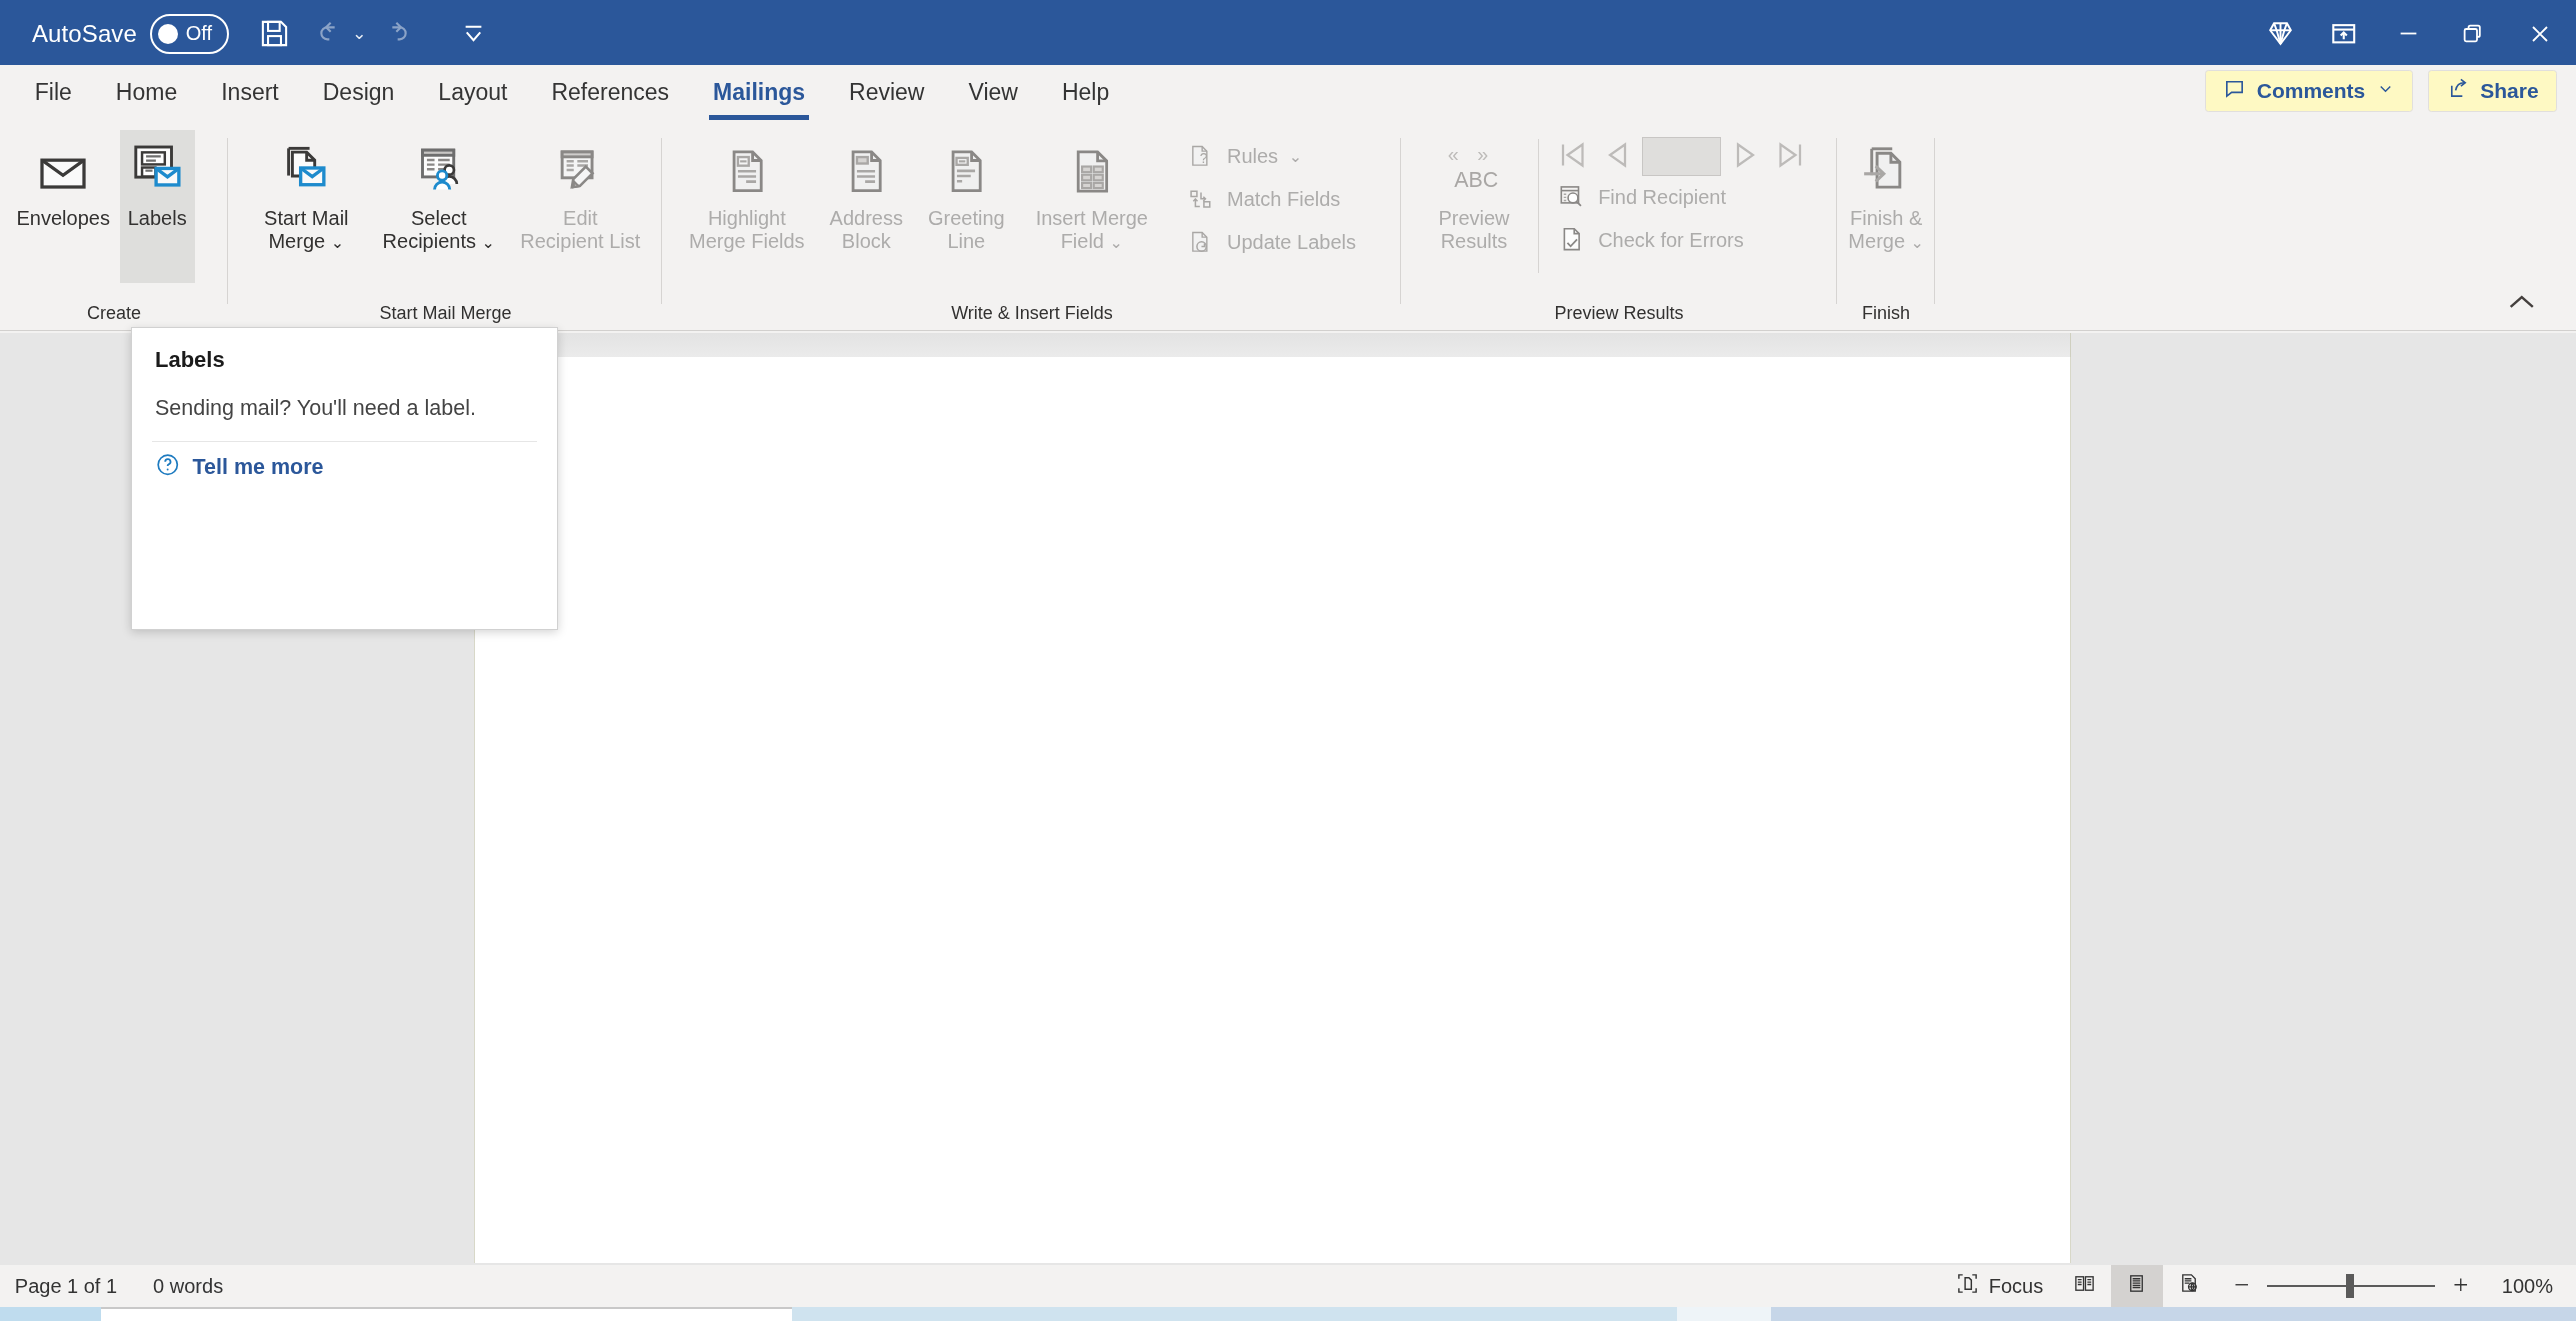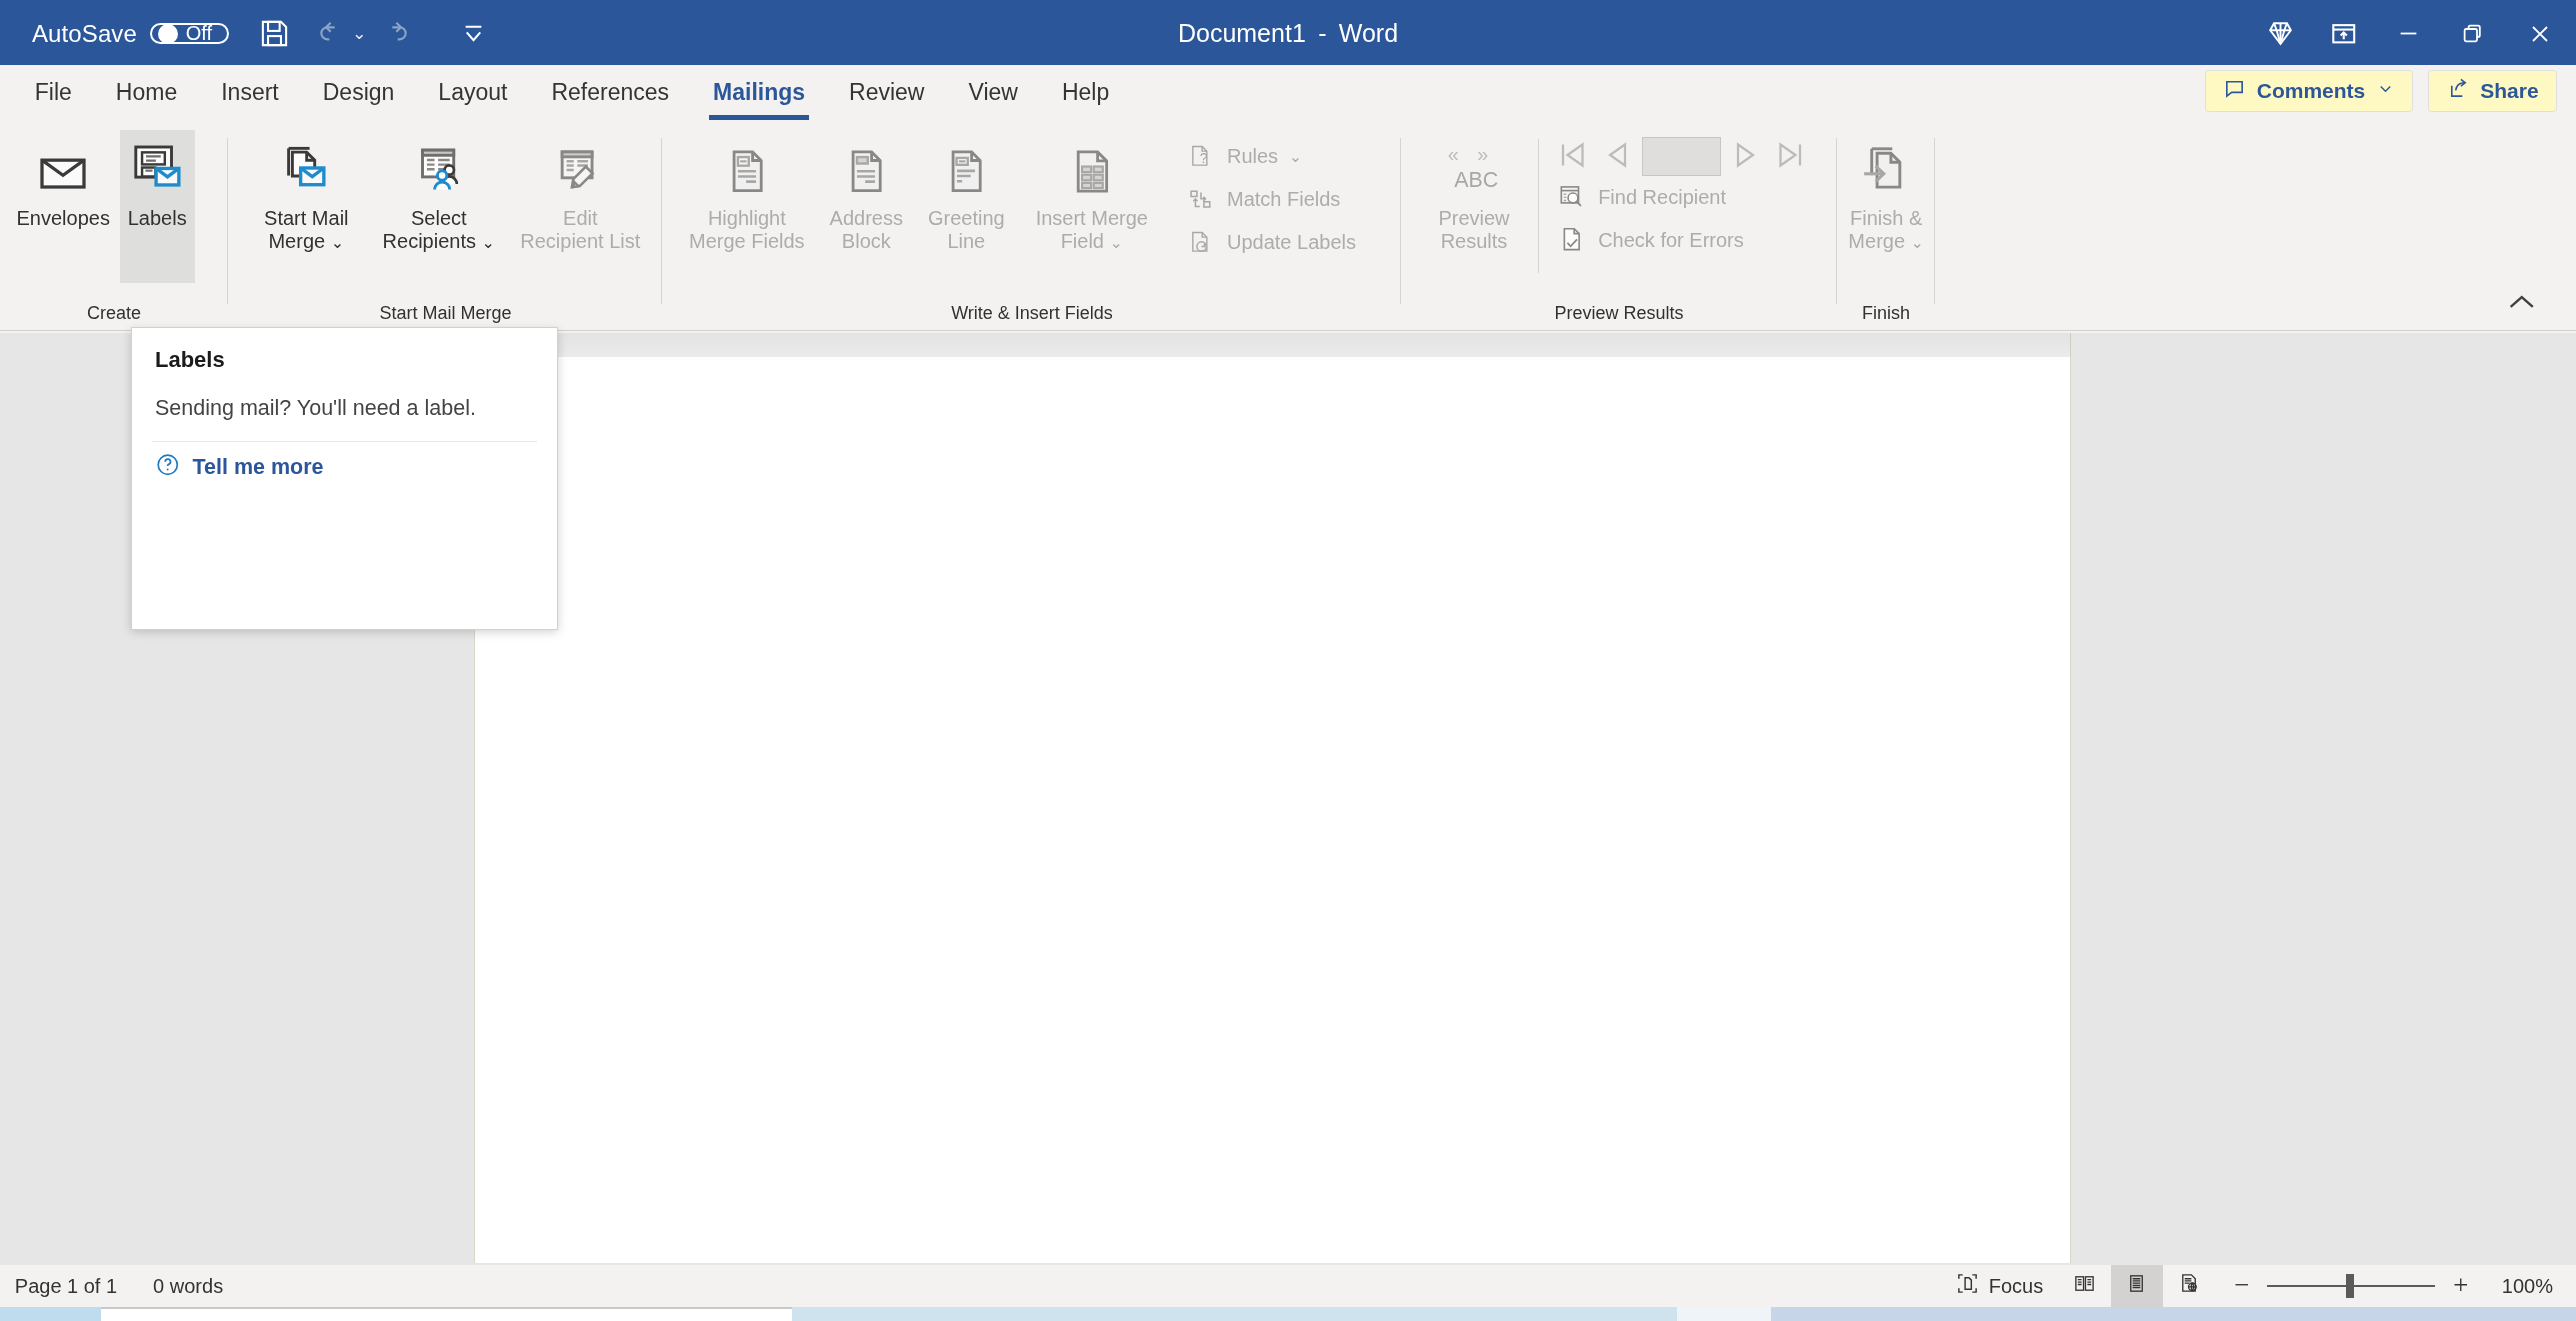--- a/index.html
+++ b/index.html
@@ -11,21 +11,21 @@
   .app { position: relative; width: 2576px; height: 1322px; }
 
   
   .titlebar {
     position: absolute; top: 0; left: 0; width: 2576px; height: 67px;
     background: #2b579a; display: flex; align-items: center;
   }
   .qat { display: flex; align-items: center; padding-left: 32px; gap: 0; }
   .autosave-label { color: #fff; font-size: 24px; letter-spacing: 0.1px; }
   .toggle {
-    width: 79px; height: 21px; border: 2px solid #fff; border-radius: 20px;
+    width: 79px; height: 40px; border: 2px solid #fff; border-radius: 20px;
     display: flex; align-items: center; margin-left: 13.4px; padding: 0 6px; gap: 7.4px;
   }
   .toggle .knob { width: 20px; height: 20px; border-radius: 50%; background: #fff; }
   .toggle .state { color: #fff; font-size: 20px; }
   .qat-btn {
     width: 58px; height: 48px; display: flex; align-items: center; justify-content: center;
   }
   .qat-btn svg { display: block; }
   .qat-btn.dis { opacity: .45; }
   .caret-sm { color: #fff; font-size: 17.4px; margin-left: -9.4px; opacity:.9; }
@@ -199,25 +199,20 @@
       </div>
 
       <div class="qat-btn" style="margin-left:20px">
         <svg width="27" height="27" viewBox="0 0 24 24" fill="none" stroke="#fff" stroke-width="1.8">
           <path d="M5 6h14"></path>
             <path d="M6 11l6 7 6-7"></path>
         </svg>
       </div>
     </div>
 
-    <div class="title-center">
-      <span>Document1</span>
-      <span>-</span>
-      <span>Word</span>
-    </div>
 
 
     <div class="win-ctrls">
       <div class="win-btn">
         <svg width="31" height="31" viewBox="0 0 24 24" fill="none" stroke="#fff" stroke-width="1.5">
           <path d="M4 9.5 12 20l8-10.5L17 4H7z"></path>
             <path d="M4 9.5h16"></path>
             <path d="M12 4v16"></path>
             <path d="M7 4l2 5.5L12 20"></path>
             <path d="M17 4l-2 5.5L12 20"></path>

